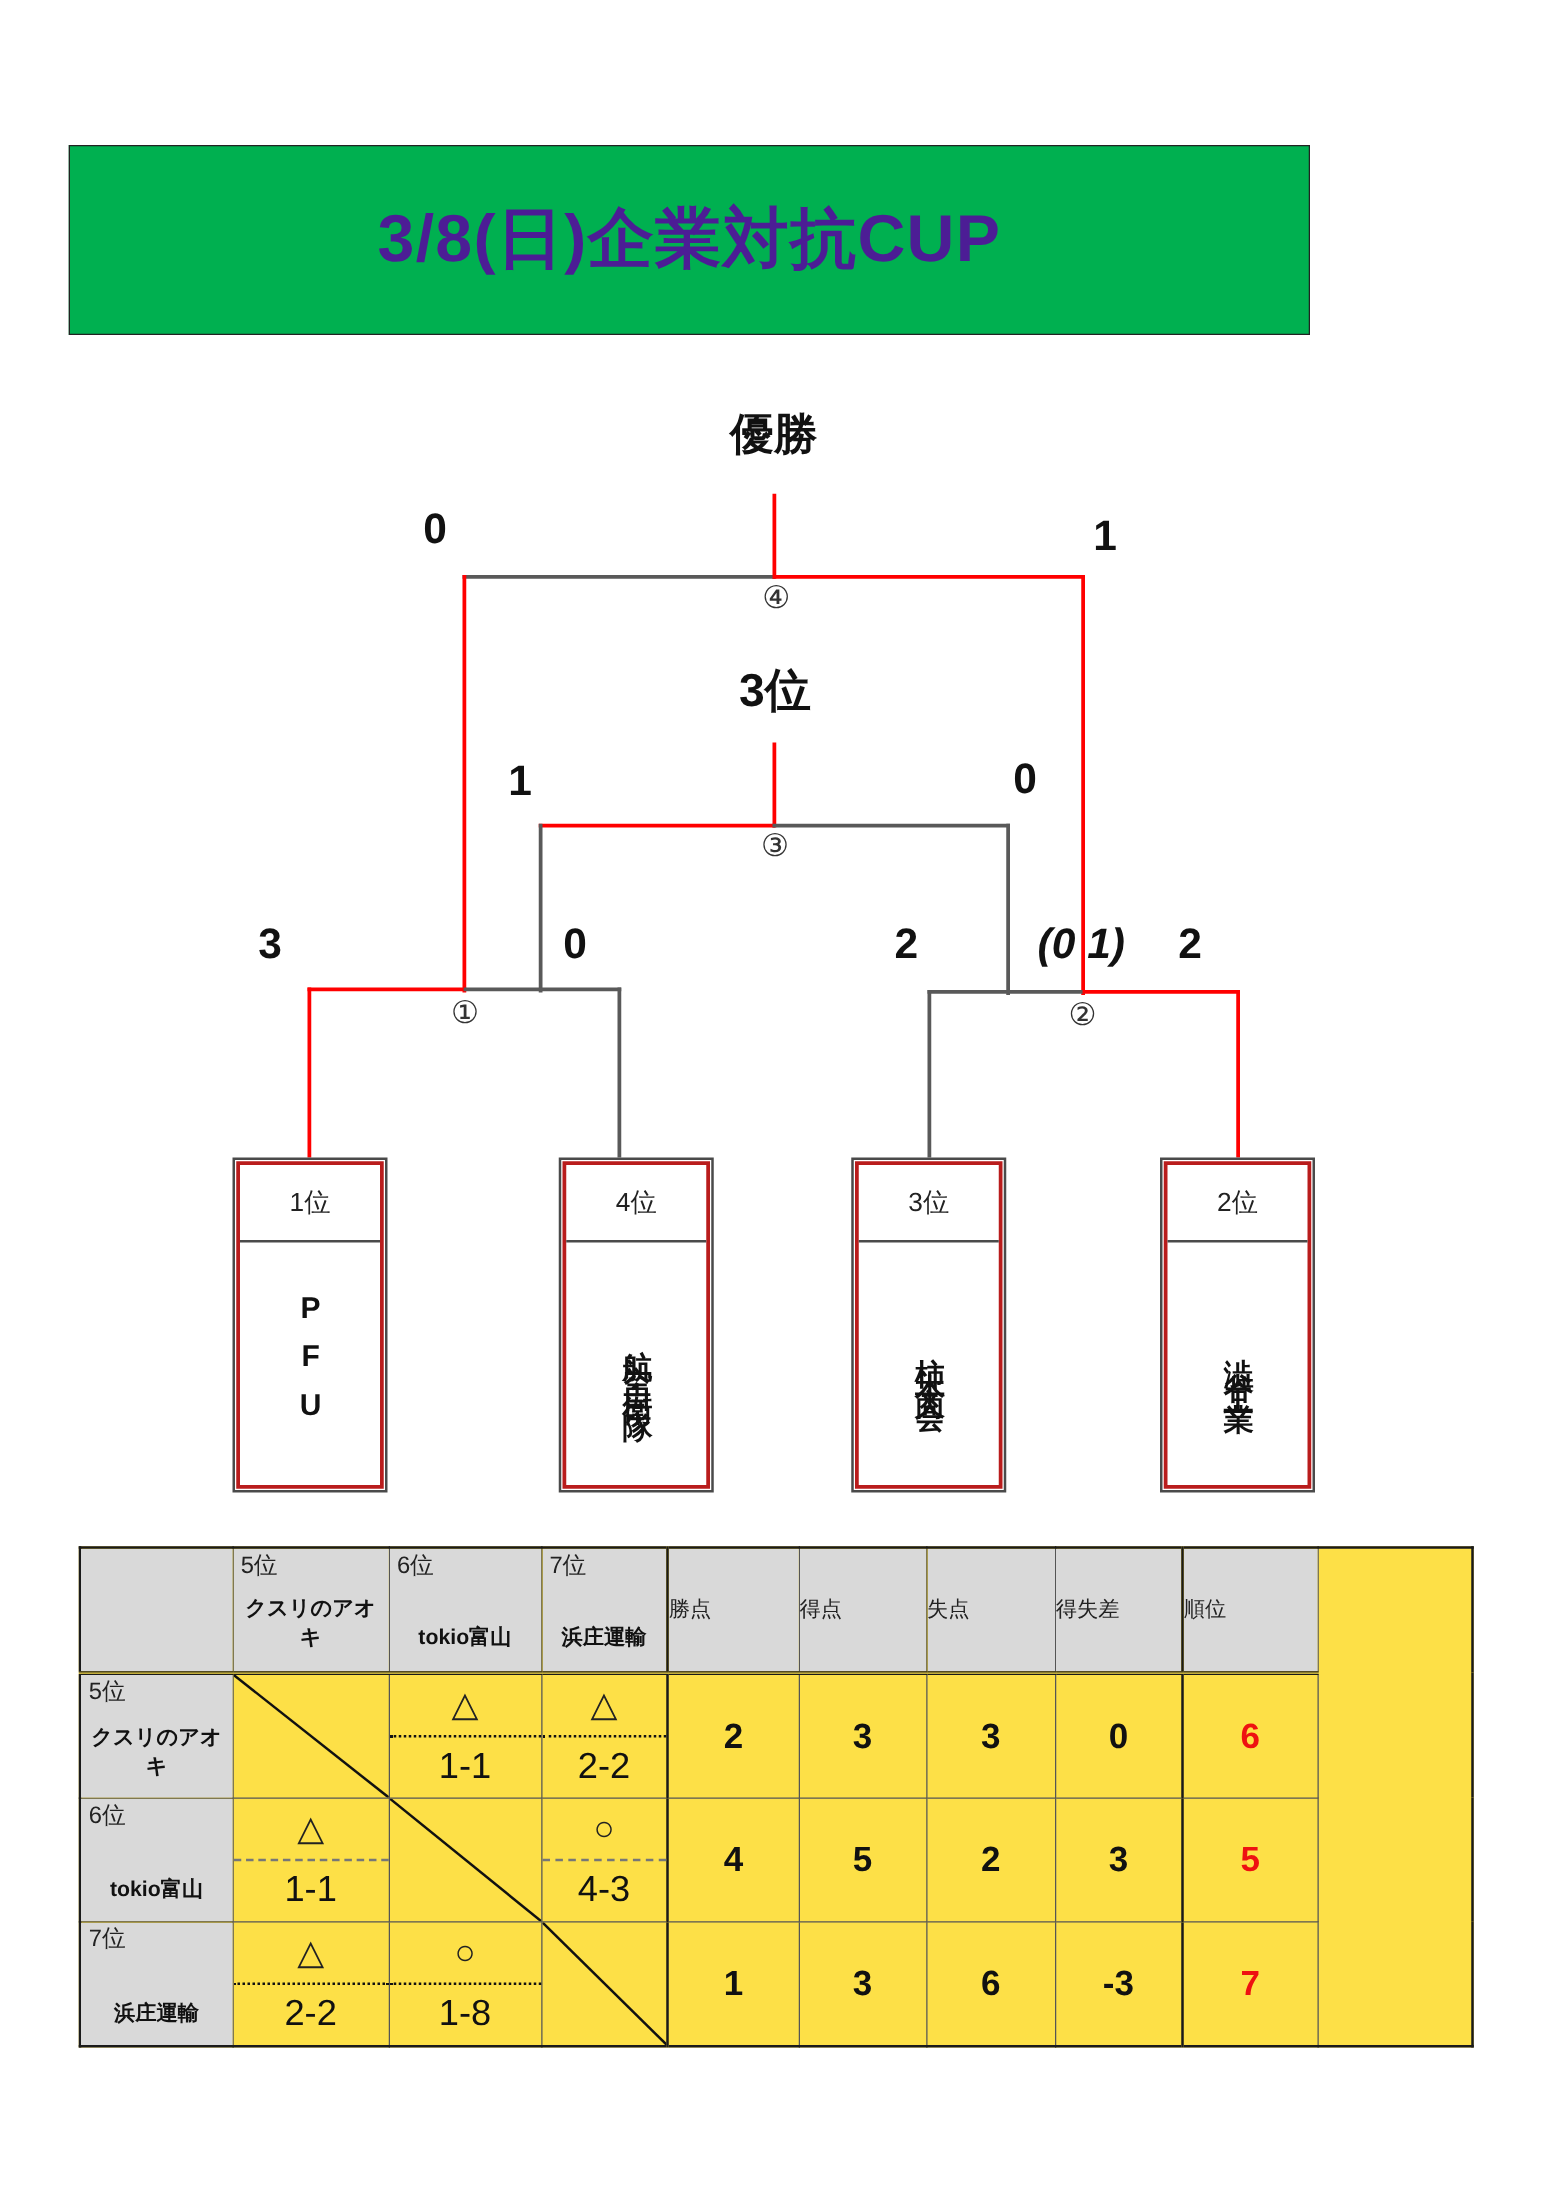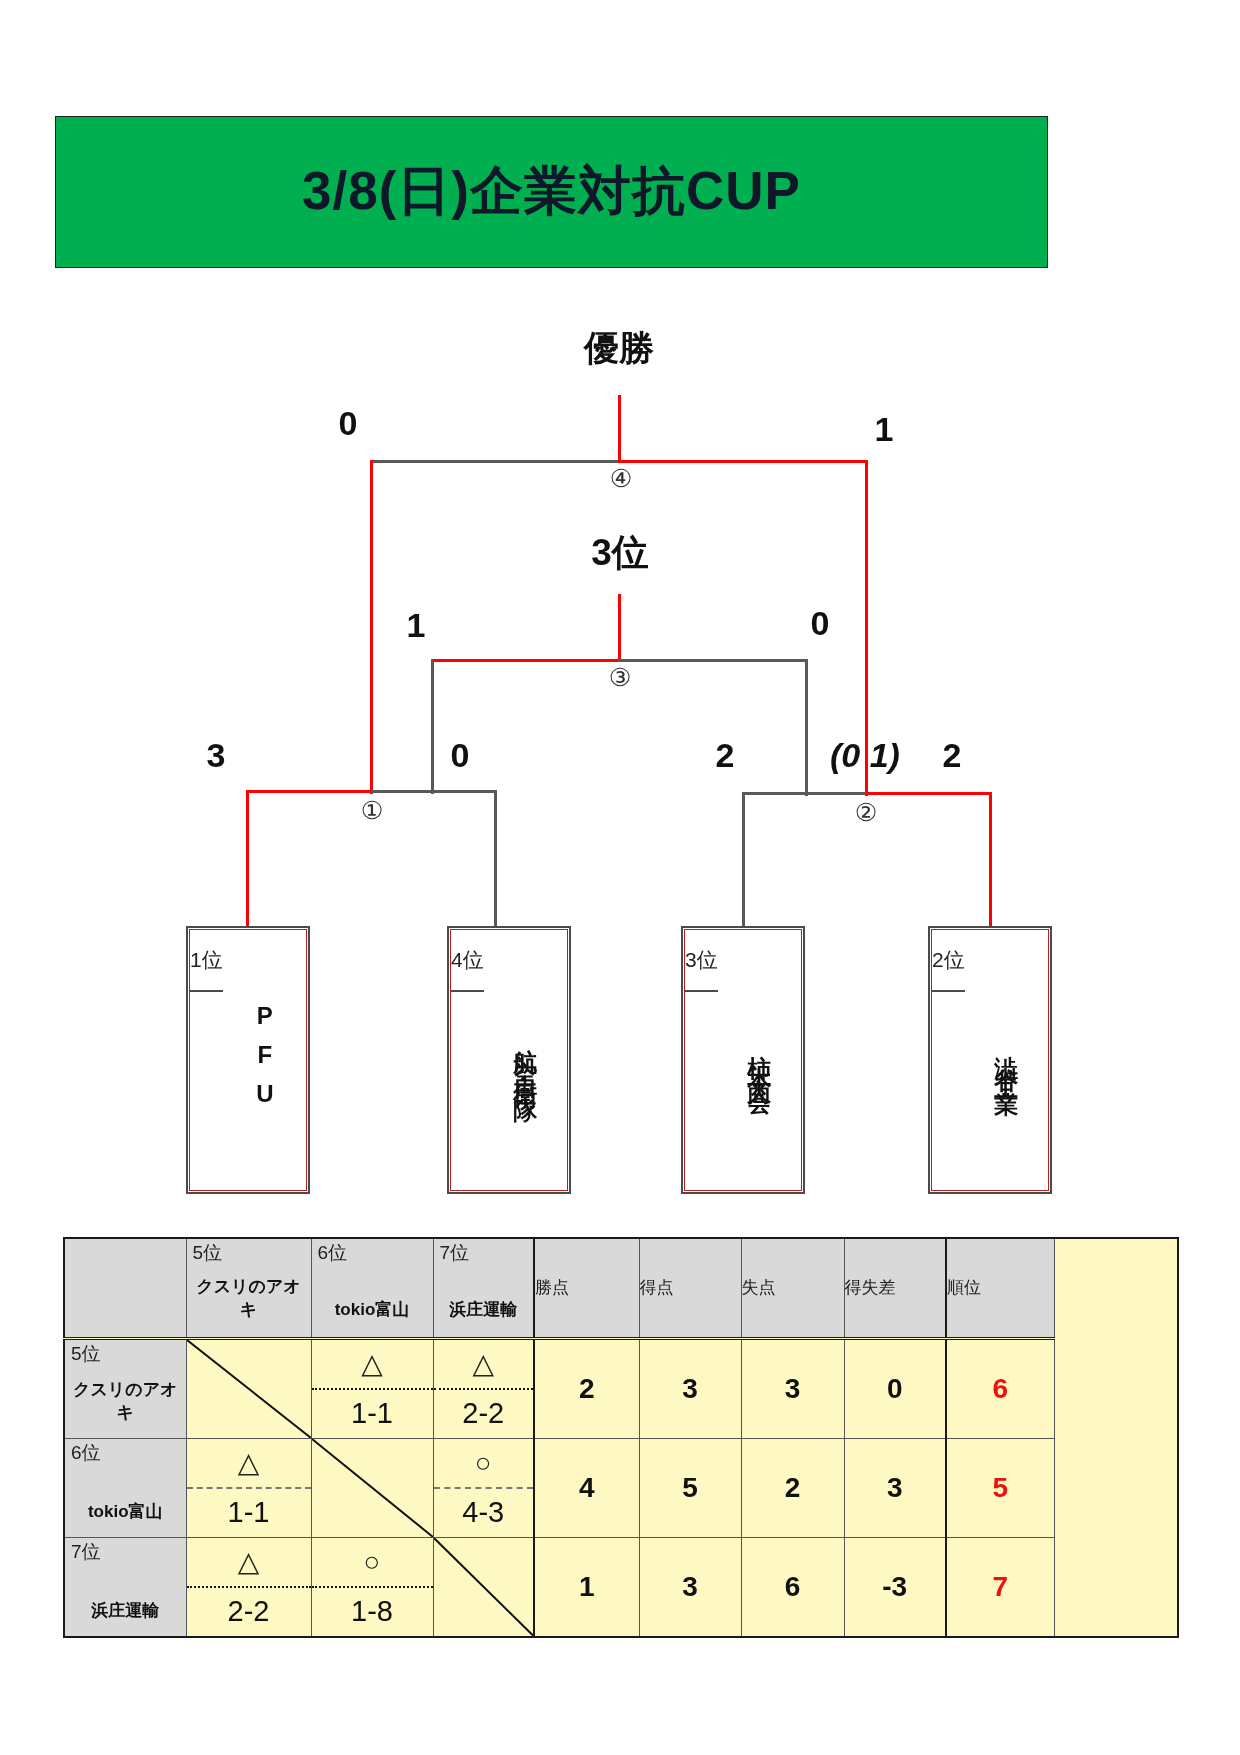--- a/index.html
+++ b/index.html
@@ -1,42 +1,42 @@
 <!DOCTYPE html>
 <html><head>
 <meta charset="utf-8">
 <style>
   html,body{margin:0;padding:0;background:#fff;}
   #page{position:relative;width:1240px;height:1755px;background:#fff;overflow:hidden;
         font-family:"Liberation Sans","DejaVu Sans",sans-serif;}
   
   #banner{position:absolute;left:55px;top:116px;width:993px;height:152px;background:#00B050;
           border:1px solid #222;box-sizing:border-box;display:flex;align-items:center;justify-content:center;}
-  #banner .title{color:#0f172a;font-weight:bold;font-size:53px;letter-spacing:1px;}
+  #banner .title{color:#4c1d95;font-weight:bold;font-size:53px;letter-spacing:1px;}
   
   .hline{position:absolute;height:3px;}
   .vline{position:absolute;width:3px;}
   .red{background:#FF0000;}
   .gray{background:#595959;}
   .score{position:absolute;width:80px;text-align:center;font-weight:bold;font-size:34px;color:#111;line-height:1;}
   .score.wide{width:164px;font-style:italic;}
   .mnum{position:absolute;width:80px;text-align:center;font-size:25px;color:#333;line-height:1;}
   .big-label{position:absolute;text-align:center;font-weight:bold;color:#111;line-height:1;}
   
   .tbox{position:absolute;width:124px;height:268px;border:2px solid #4a4a4a;background:#fff;box-sizing:border-box;}
-  .tbox-inner{position:absolute;top:1px;left:1px;right:1px;bottom:1px;border:1px solid #b91c1c;
-              display:flex;flex-direction:row;}
+  .tbox-inner{position:absolute;top:1px;left:1px;right:1px;bottom:1px;border:3px solid #b91c1c;
+              display:flex;flex-direction:column;}
   .tbox-head{height:60px;border-bottom:2px solid #4a4a4a;display:flex;align-items:center;justify-content:center;
              font-size:21px;color:#222;flex:none;}
   .tbox-body{flex:1;display:flex;align-items:center;justify-content:center;}
   .vname{writing-mode:vertical-rl;text-orientation:upright;font-weight:bold;font-size:24px;
          letter-spacing:12px;color:#111;line-height:1;}
   
   #league{position:absolute;left:63px;top:1237px;border-collapse:collapse;table-layout:fixed;
-          border:2px solid #1a1a1a;background:#fef9c3;}
+          border:2px solid #1a1a1a;background:#fde047;}
   #league td{border:1px solid #555;padding:0;position:relative;box-sizing:border-box;vertical-align:middle;}
   #league tr.hdr td{border-bottom:3px double #1a1a1a;}
   .gray-cell{background:#D9D9D9;}
   .b-thick-r{border-right-width:2px !important;border-right-color:#1a1a1a !important;}
   .rank-label{position:absolute;top:4px;left:6px;font-size:19px;color:#222;line-height:1.1;}
   .hdr-team{position:absolute;left:2px;right:2px;bottom:16px;text-align:center;font-weight:bold;
             font-size:17px;color:#111;}
   .row-team{position:absolute;left:2px;right:2px;bottom:14px;text-align:center;font-weight:bold;
             font-size:17px;color:#111;}
   .stat-hdr{text-align:left;font-size:17px;color:#222;}

